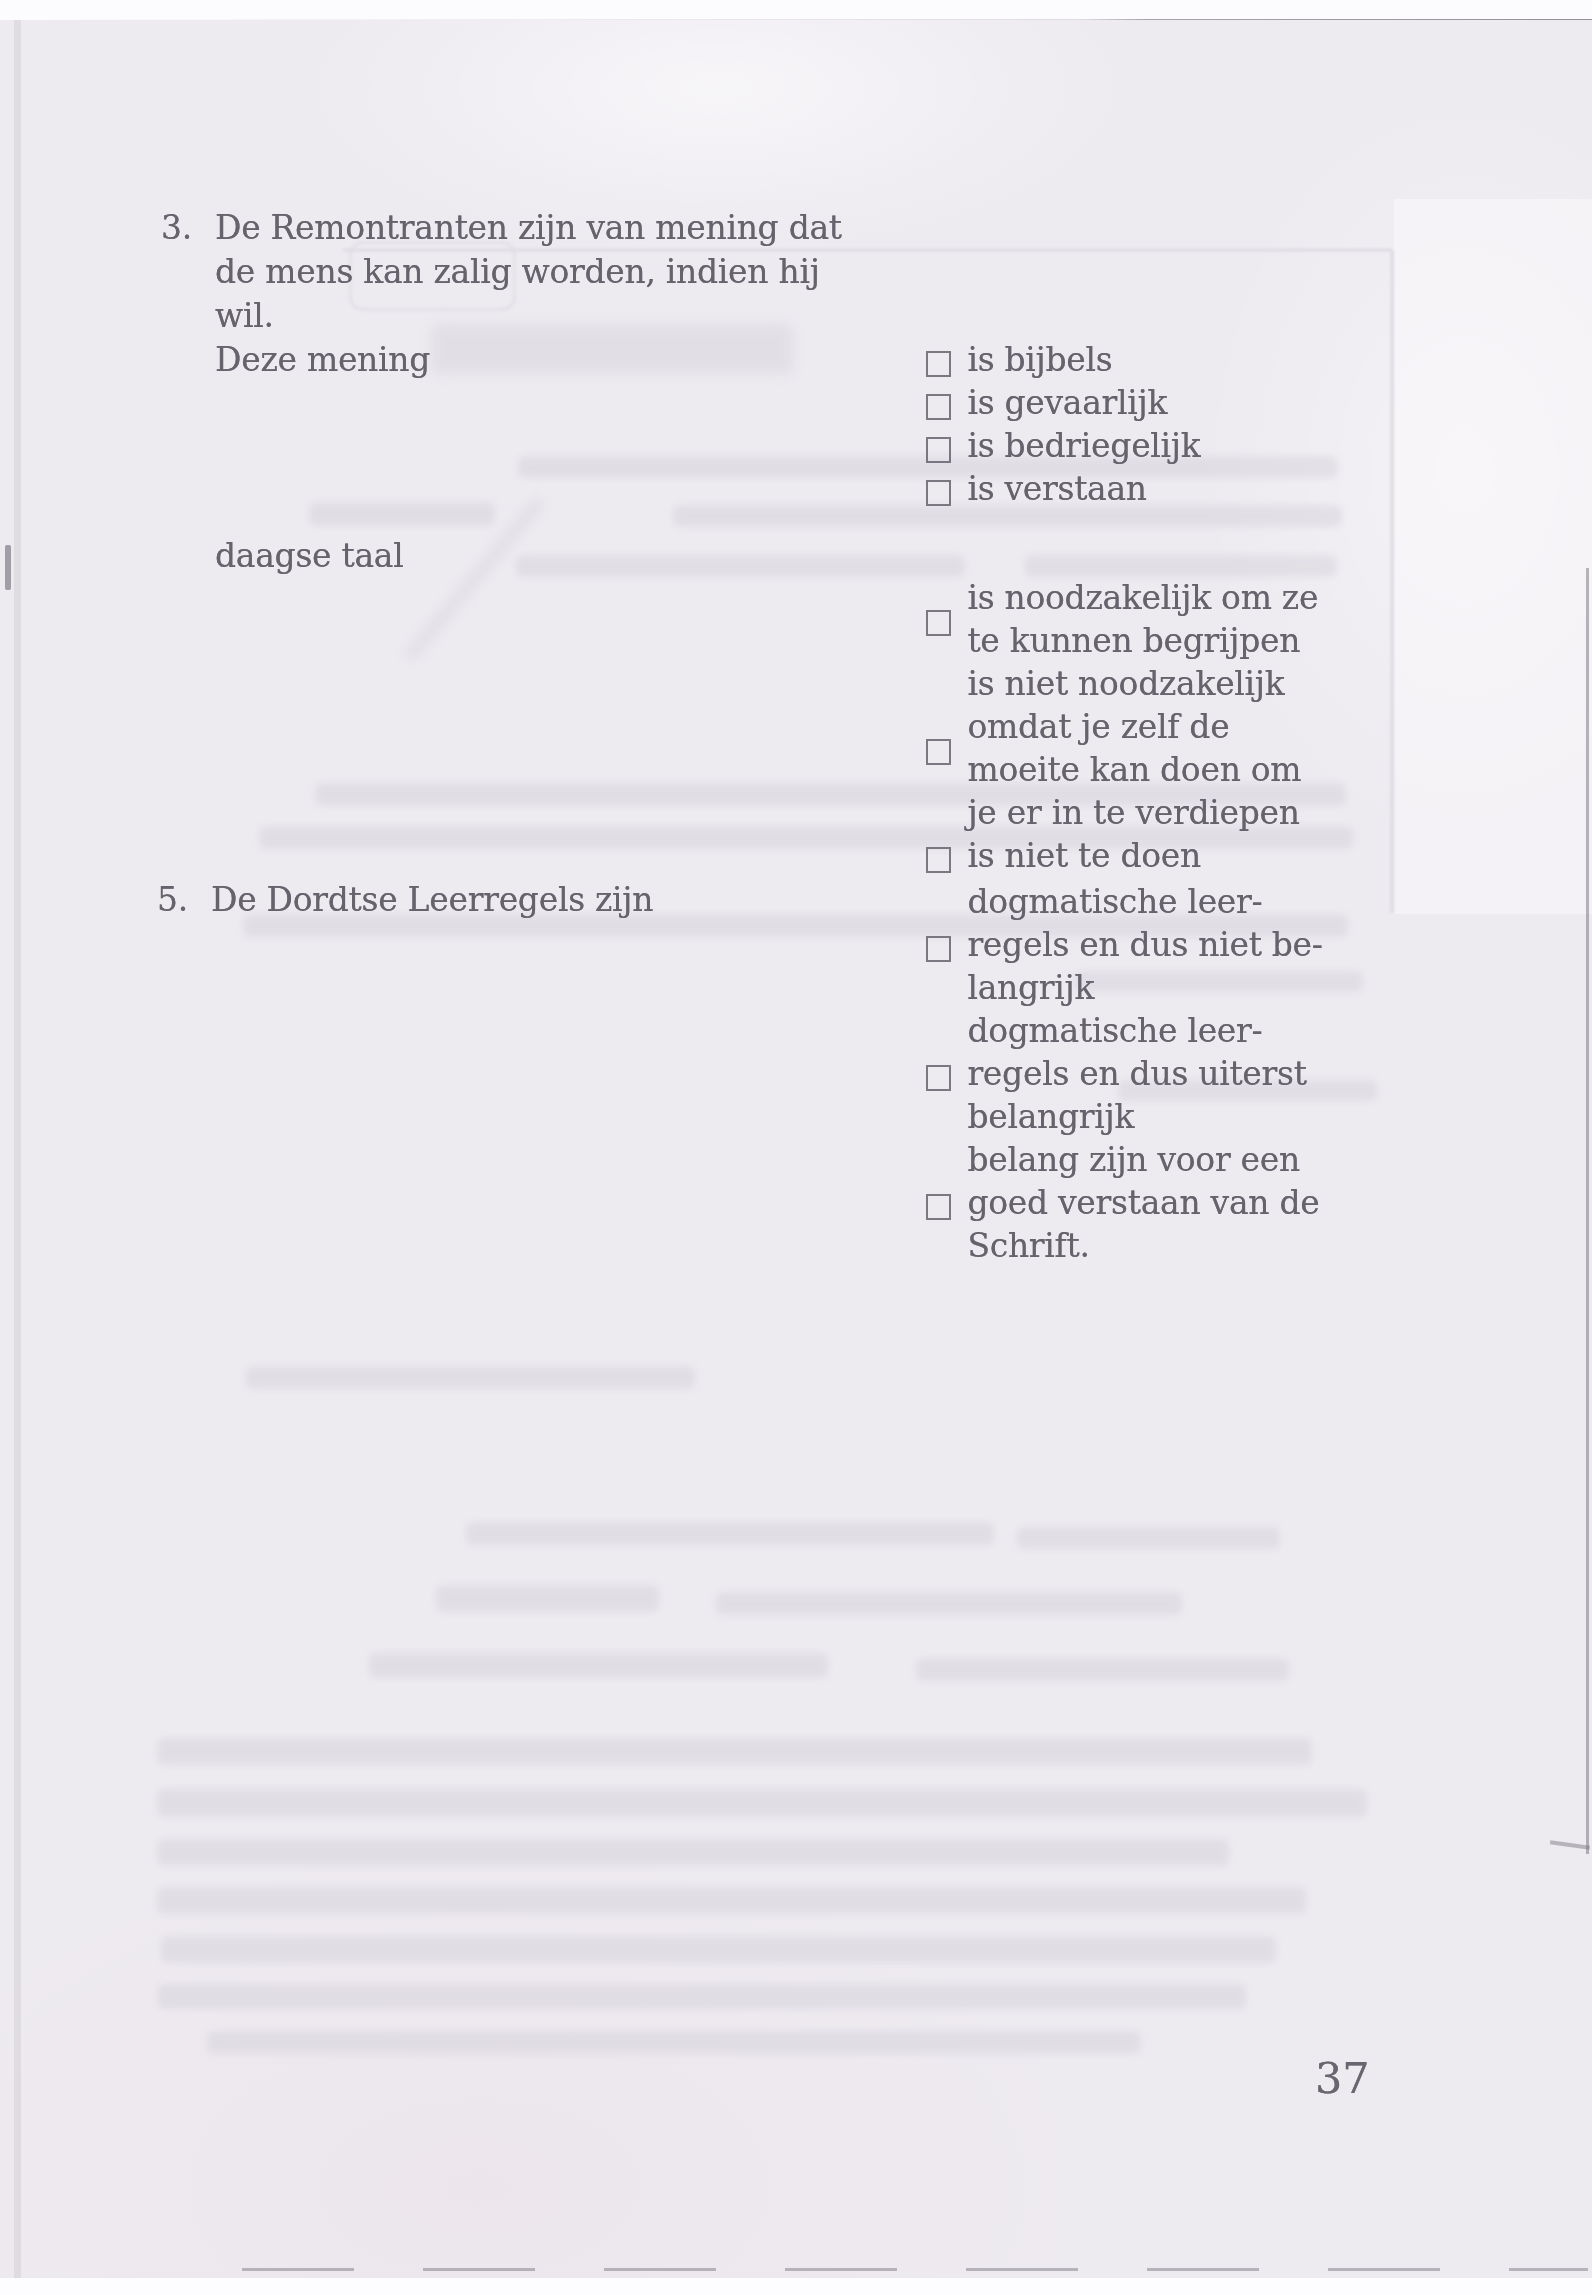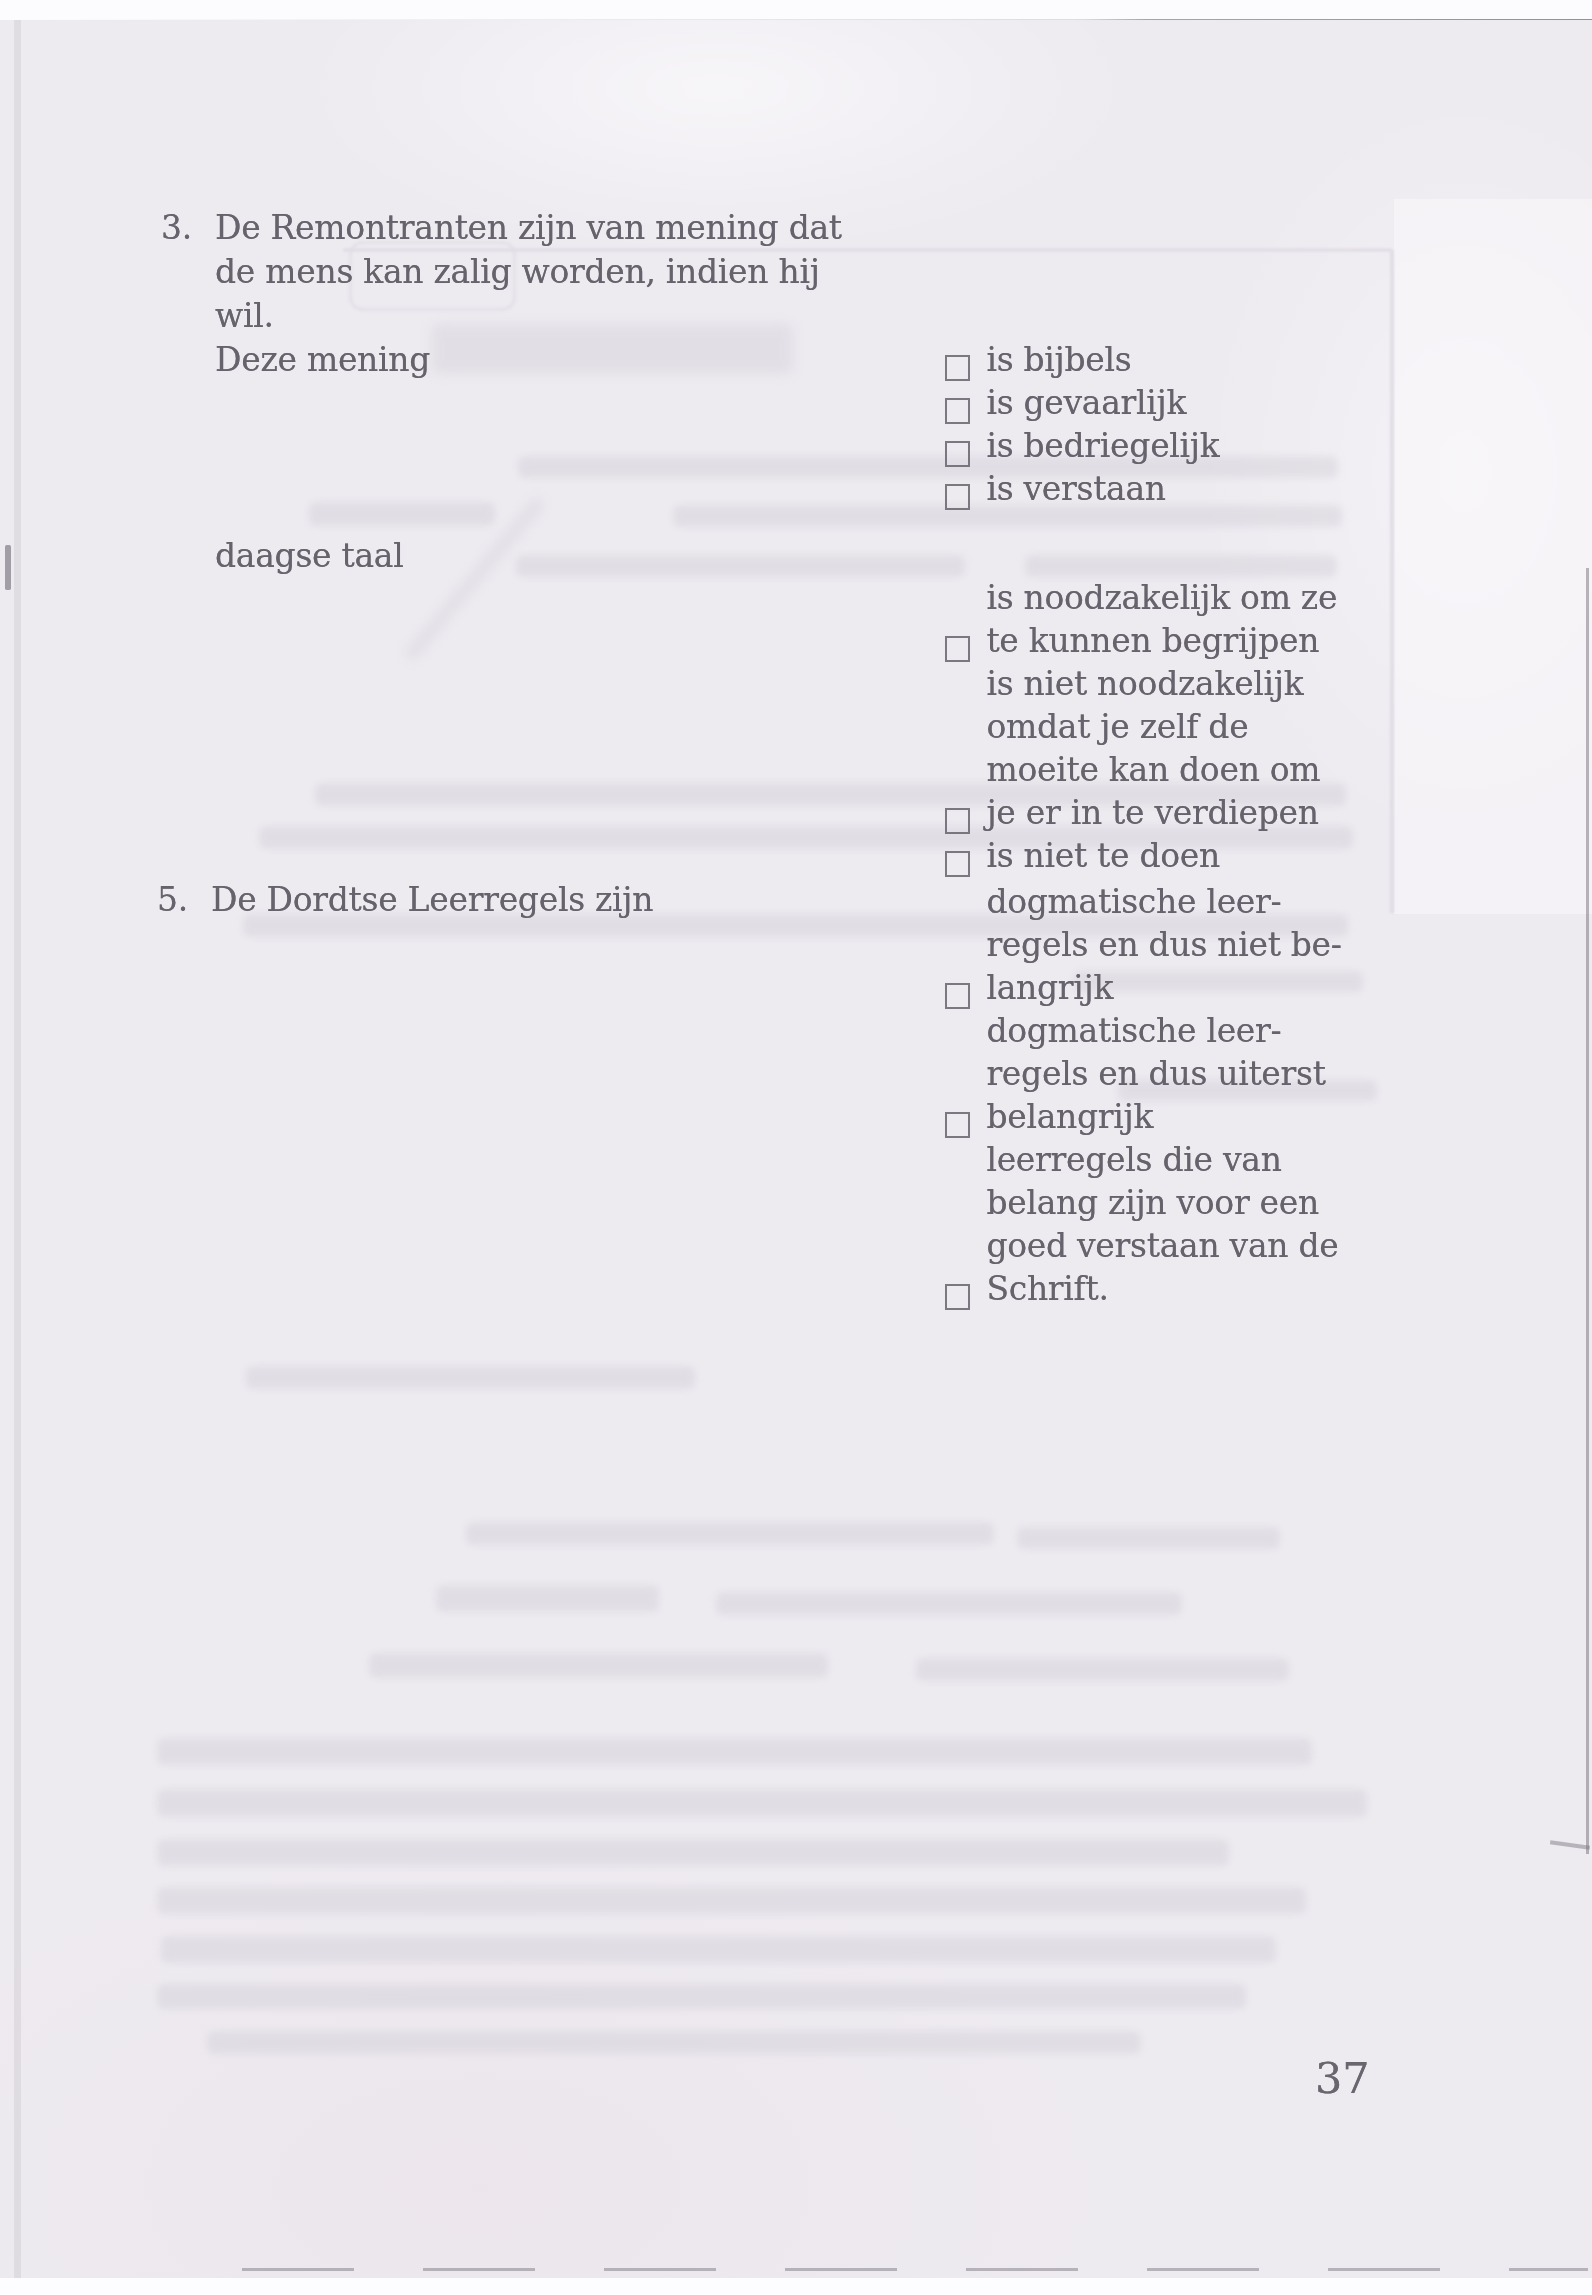--- a/index.html
+++ b/index.html
@@ -49,21 +49,21 @@
 
   
   .q-text{position:absolute; font-size:33px; line-height:44px; color:var(--ink);
     letter-spacing:-0.3px; white-space:nowrap; text-shadow:0 0 0.5px rgba(103,99,109,.75);}
   .qnum{display:inline-block; width:54px;}
   .qline{padding-left:54px;}
   .qline.first{padding-left:0;}
 
   .q-opts{position:absolute; font-size:33px; line-height:43px; color:var(--ink);
     letter-spacing:-0.3px; text-shadow:0 0 0.5px rgba(103,99,109,.75);}
-  .opt{display:flex; align-items:flex-end;margin-left:19px;}
+  .opt{display:flex; align-items:center;}
   .cbx{flex:0 0 auto; width:21px; height:22.4px; border:2.6px solid var(--ink);
     margin:8.6px 16.4px 0 0; opacity:.85; background:transparent;}
   .opt-label div{white-space:nowrap;}
 
   .page-number{position:absolute; left:1315px; top:2033px; font-size:43px; color:#6a6670;
     text-shadow:0 0 0.5px rgba(106,102,112,.75);}
 </style>
 </head>
 <body>
 
@@ -182,21 +182,20 @@
           <span class="cbx"></span>
           <span class="opt-label">
             <div>dogmatische leer-</div>
             <div>regels en dus uiterst</div>
             <div>belangrijk</div>
           </span>
         </div>
         <div class="opt">
           <span class="cbx"></span>
           <span class="opt-label">
-            <div>leerregels die van</div>
             <div>belang zijn voor een</div>
             <div>goed verstaan van de</div>
             <div>Schrift.</div>
           </span>
         </div>
       </div>
 
     <div class="page-number">37</div>
   </div>
 

